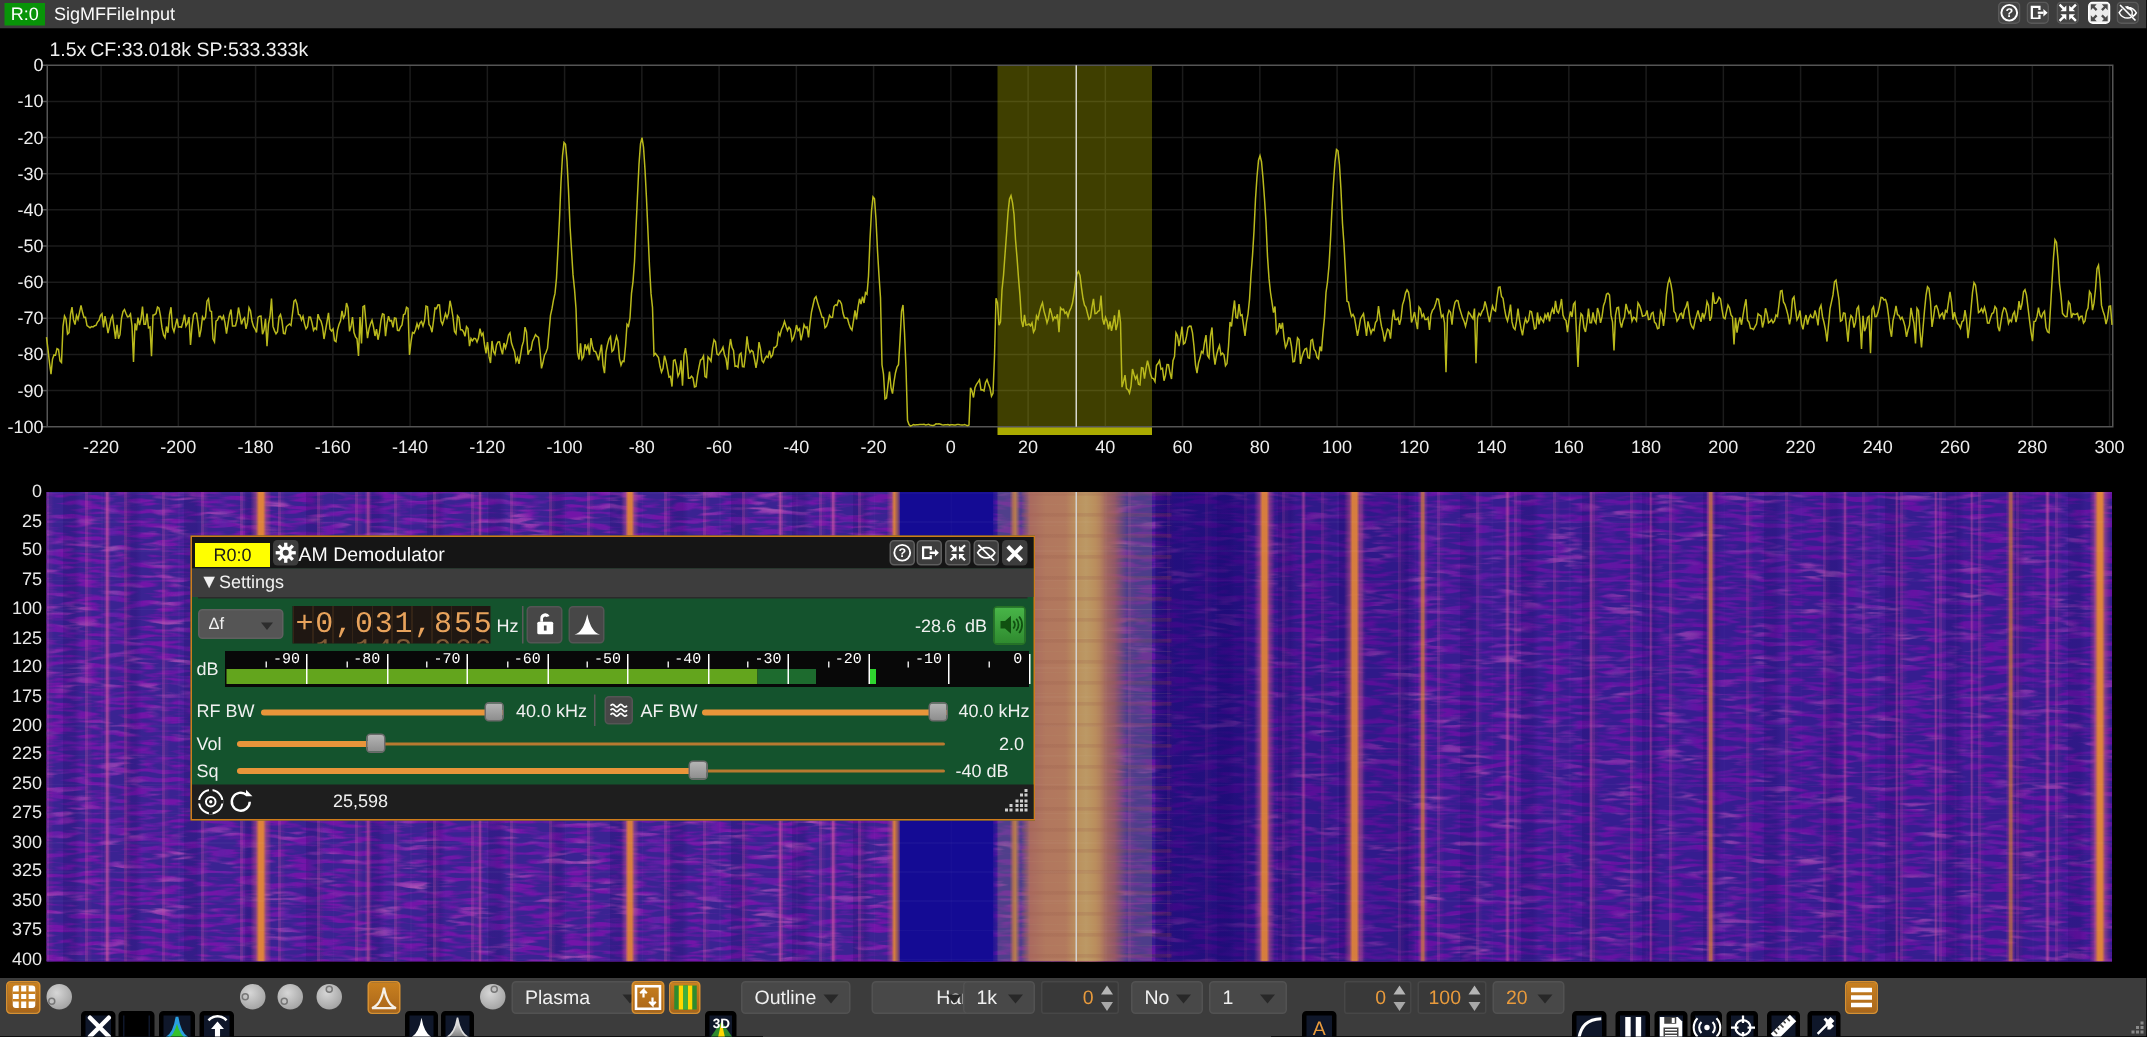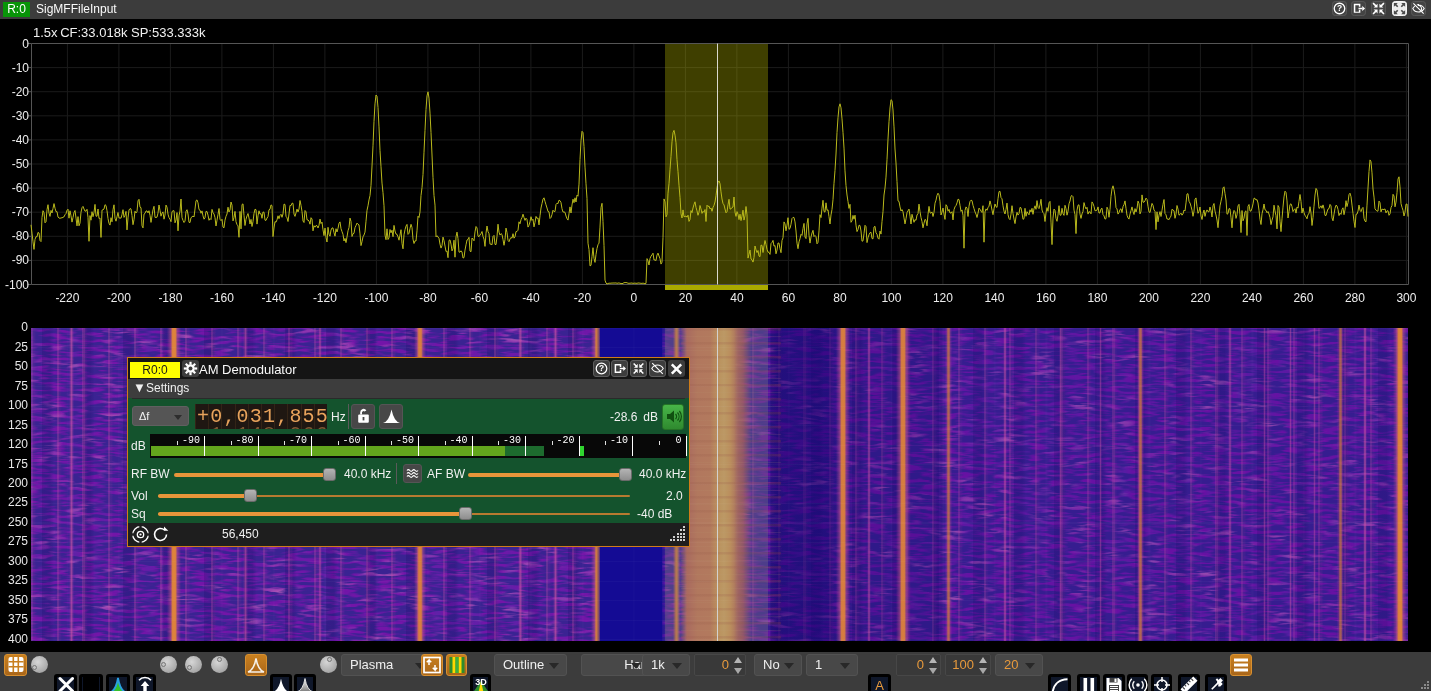--- a/index.html
+++ b/index.html
@@ -438,21 +438,21 @@
     <svg style="position:absolute;left:3px;top:2px" width="19" height="19" viewBox="0 0 19 19">
         <circle cx="9.5" cy="9.5" r="7.8" fill="none" stroke="#fff" stroke-width="1.3"></circle>
         <circle cx="9.5" cy="9.5" r="3.2" fill="none" stroke="#fff" stroke-width="1.3"></circle>
         <path d="M9.5 1v4M9.5 14v4M1 9.5h4M14 9.5h4" stroke="#1e1e1e" stroke-width="2.4"></path>
         <circle cx="9.5" cy="9.5" r="1.1" fill="#fff"></circle>
       </svg>
     <svg style="position:absolute;left:23px;top:2px" width="19" height="19" viewBox="0 0 19 19">
         <path d="M15.5 9.5a6 6 0 1 1-2-4.5" fill="none" stroke="#fff" stroke-width="1.6"></path>
         <path d="M13 1.5v4.3h4.3z" fill="#fff"></path>
       </svg>
-    <div class="lbl" style="left:94px;top:4px;">56,450</div>
+    <div class="lbl" style="left:94px;top:4px;">25,598</div>
     <div style="position:absolute;left:555px;top:16px;width:2px;height:2px;background:#cfcfcf;"></div>
       <div style="position:absolute;left:552px;top:16px;width:2px;height:2px;background:#cfcfcf;"></div>
       <div style="position:absolute;left:549px;top:16px;width:2px;height:2px;background:#cfcfcf;"></div>
       <div style="position:absolute;left:545px;top:16px;width:2px;height:2px;background:#cfcfcf;"></div>
       <div style="position:absolute;left:542px;top:16px;width:2px;height:2px;background:#cfcfcf;"></div>
       <div style="position:absolute;left:555px;top:13px;width:2px;height:2px;background:#cfcfcf;"></div>
       <div style="position:absolute;left:552px;top:13px;width:2px;height:2px;background:#cfcfcf;"></div>
       <div style="position:absolute;left:549px;top:13px;width:2px;height:2px;background:#cfcfcf;"></div>
       <div style="position:absolute;left:545px;top:13px;width:2px;height:2px;background:#cfcfcf;"></div>
       <div style="position:absolute;left:555px;top:10px;width:2px;height:2px;background:#cfcfcf;"></div>

